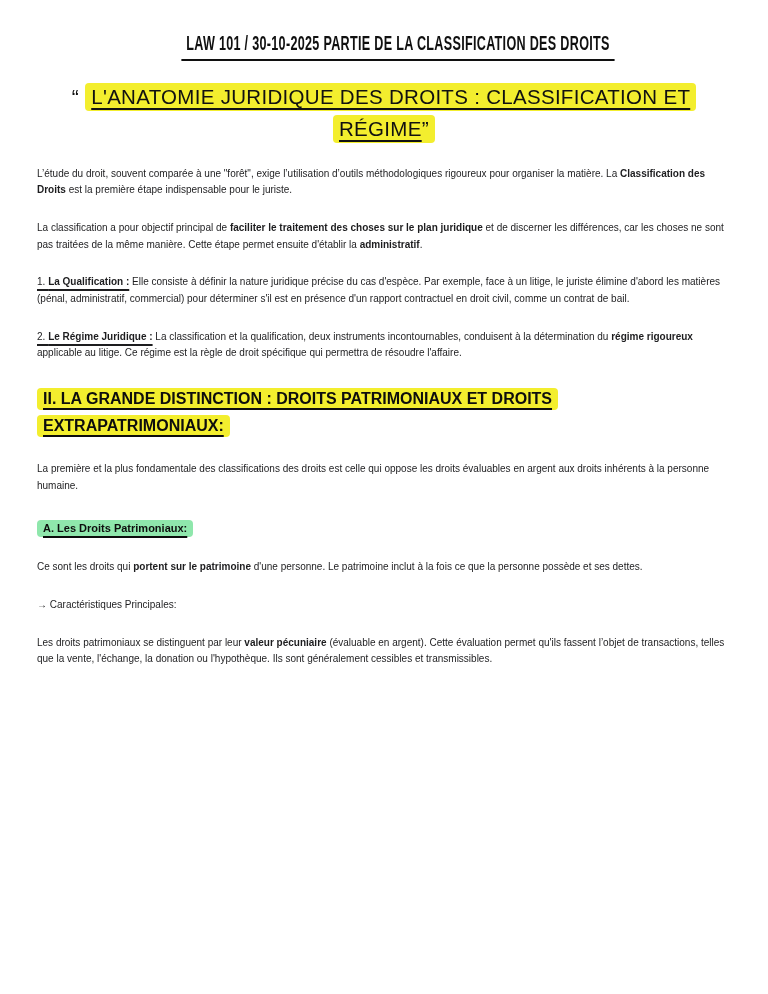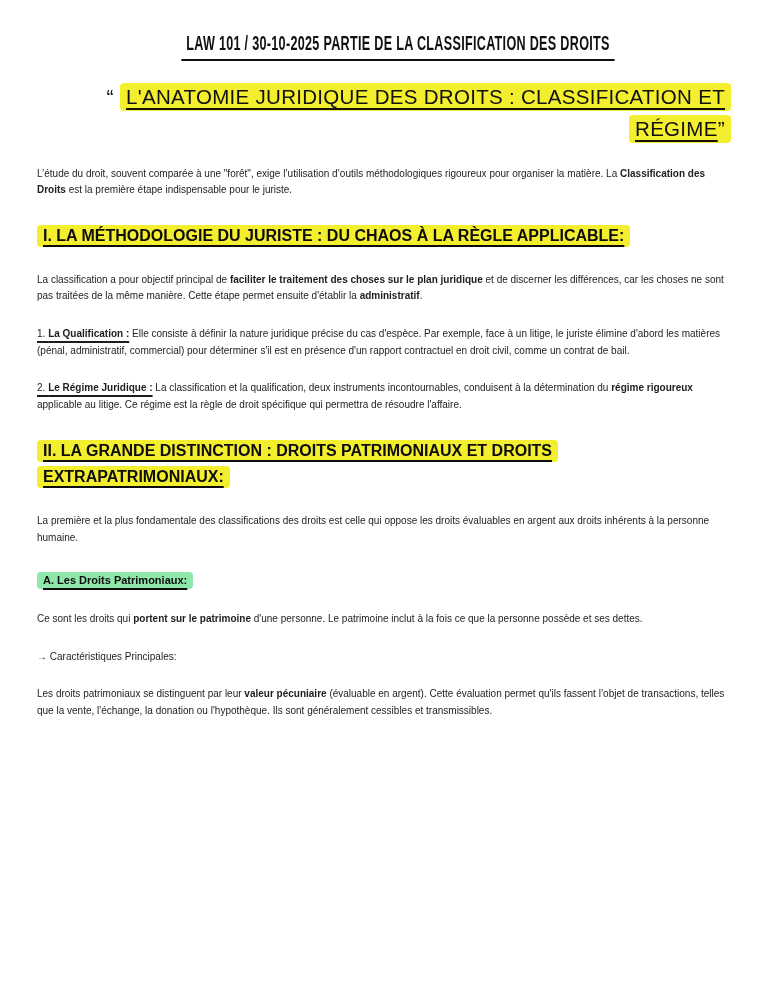--- a/index.html
+++ b/index.html
@@ -22,21 +22,21 @@
     font-size: 21px;
     letter-spacing: 0.5px;
     color: #101010;
     transform: scaleX(0.60);
     transform-origin: center;
     border-bottom: 2px solid #101010;
     padding: 0 8px 4px 8px;
   }
   
   .main-heading {
-    text-align: right;
+    text-align: center;
     font-size: 20.5px;
     font-weight: normal;
     letter-spacing: 0.3px;
     color: #111;
     margin: 0 0 6px 0;
     line-height: 1.5;
   }
   .main-heading .quote { font-size: 21px; }
   
   .hl {
@@ -69,21 +69,20 @@
 <div class="page">
 
   <div class="doc-header">
     <span class="header-title">LAW 101 / 30-10-2025 PARTIE DE LA CLASSIFICATION DES DROITS</span>
   </div>
 
   <h1 class="main-heading"><span class="quote">“ </span><span class="hl yellow"><span class="u">L'ANATOMIE JURIDIQUE DES DROITS : CLASSIFICATION ET RÉGIME</span><span class="quote">”</span></span></h1>
 
   <div id="doc-content">
       <div class="block p"><span>L’étude du droit, souvent comparée à une "forêt", exige l’utilisation d’outils méthodologiques rigoureux pour organiser la matière. La </span><span class="b">Classification des Droits</span><span> est la première étape indispensable pour le juriste.</span></div>
-      <div class="block h-yellow"><span class="hl yellow"><span class="b u">I. LA MÉTHODOLOGIE DU JURISTE : DU CHAOS À LA RÈGLE APPLICABLE:</span></span></div>
       <div class="block p"><span>La classification a pour objectif principal de </span><span class="b">faciliter le traitement des choses sur le plan juridique</span><span> et de discerner les différences, car les choses ne sont pas traitées de la même manière. Cette étape permet ensuite d'établir la </span><span class="b">administratif</span><span>.</span></div>
       <div class="block p"><span class="u">1. </span><span class="b u">La Qualification :</span><span> Elle consiste à définir la nature juridique précise du cas d'espèce. Par exemple, face à un litige, le juriste élimine d'abord les matières (pénal, administratif, commercial) pour déterminer s'il est en présence d'un rapport contractuel en droit civil, comme un contrat de bail.</span></div>
       <div class="block p"><span class="u">2. </span><span class="b u">Le Régime Juridique :</span><span> La classification et la qualification, deux instruments incontournables, conduisent à la détermination du </span><span class="b">régime rigoureux</span><span> applicable au litige. Ce régime est la règle de droit spécifique qui permettra de résoudre l'affaire.</span></div>
       <div class="block h-yellow"><span class="hl yellow"><span class="b u">II. LA GRANDE DISTINCTION : DROITS PATRIMONIAUX ET DROITS EXTRAPATRIMONIAUX:</span></span></div>
       <div class="block p"><span>La première et la plus fondamentale des classifications des droits est celle qui oppose les droits évaluables en argent aux droits inhérents à la personne humaine.</span></div>
       <div class="block h-green"><span class="hl green"><span class="b u">A. Les Droits Patrimoniaux:</span></span></div>
       <div class="block p"><span>Ce sont les droits qui </span><span class="b">portent sur le patrimoine</span><span> d'une personne. Le patrimoine inclut à la fois ce que la personne possède et ses dettes.</span></div>
       <div class="block p"><span>→ Caractéristiques Principales:</span></div>
       <div class="block p"><span>Les droits patrimoniaux se distinguent par leur </span><span class="b">valeur pécuniaire</span><span> (évaluable en argent). Cette évaluation permet qu'ils fassent l’objet de transactions, telles que la vente, l'échange, la donation ou l'hypothèque. Ils sont généralement cessibles et transmissibles.</span></div>
     </div>

